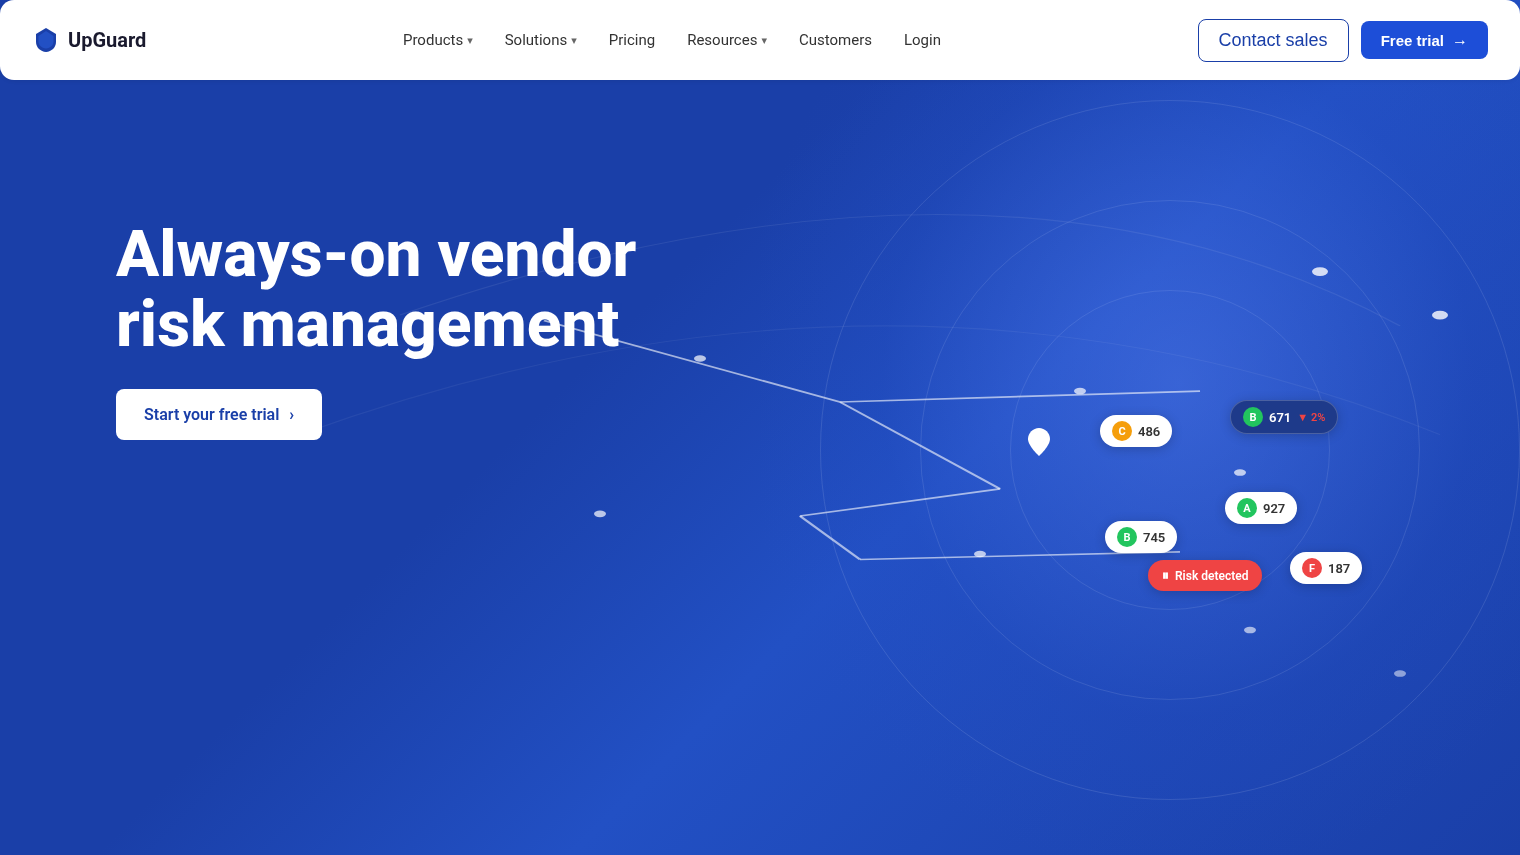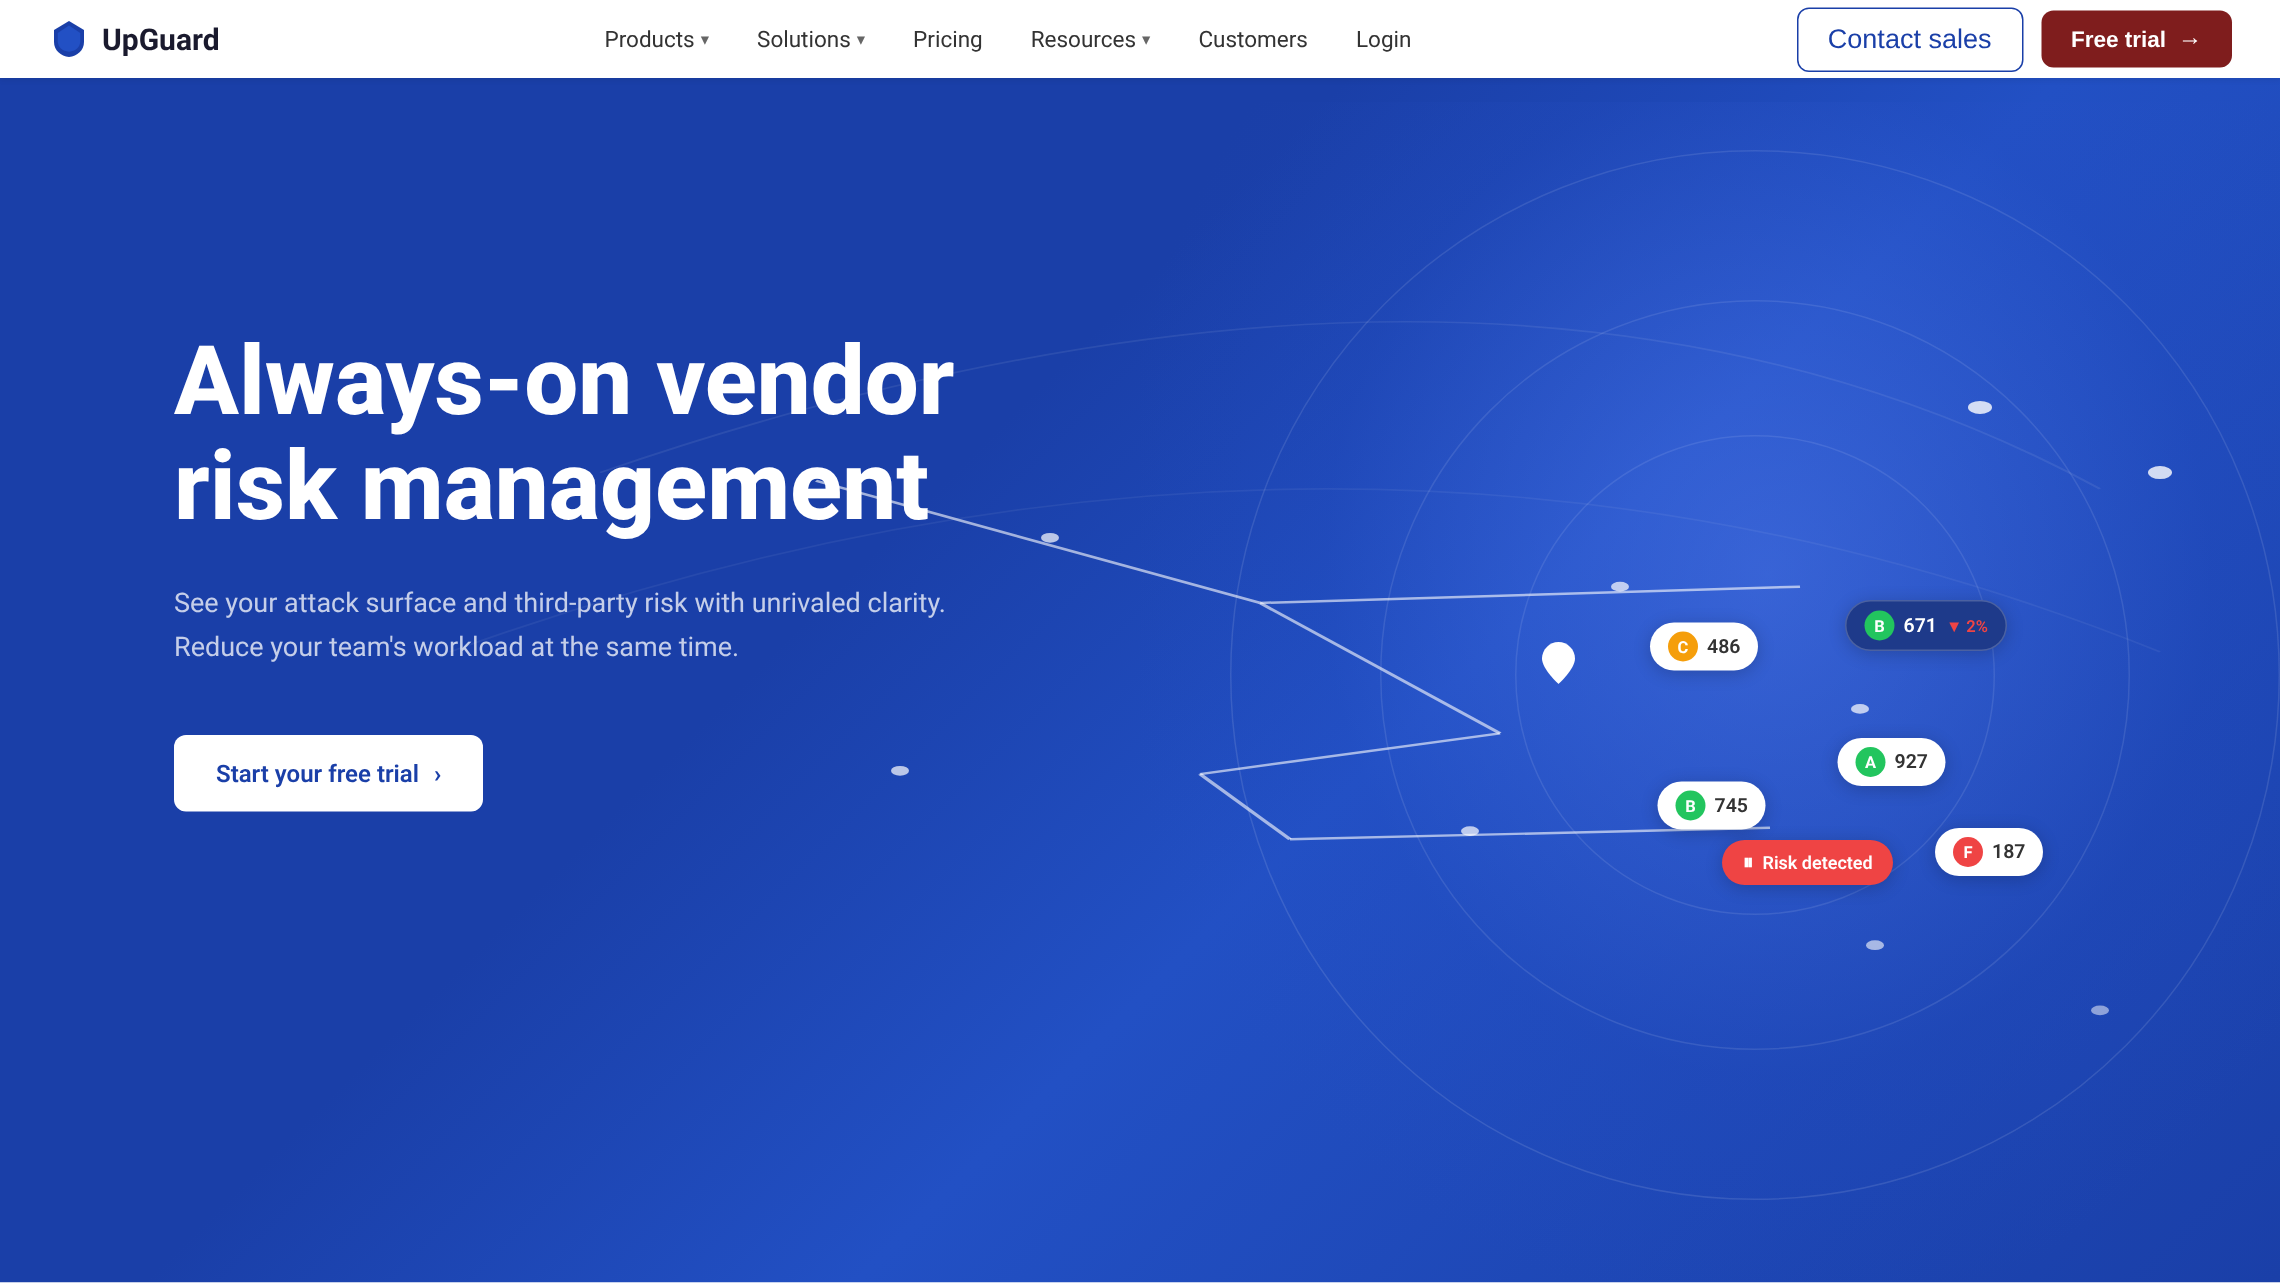--- a/index.html
+++ b/index.html
@@ -1,25 +1,26 @@
 <!DOCTYPE html>
 <html><head>
   <meta charset="utf-8">
   <style>
     * { margin: 0; padding: 0; box-sizing: border-box; }
     body { font-family: -apple-system, BlinkMacSystemFont, 'Segoe UI', Roboto, sans-serif; overflow: hidden; }
 
     
     nav {
-      position: fixed; top: 0; left: 0; right: 0; height: 52px;
+      position: fixed; top: 0; left: 0; right: 0; height: 80px;
       background: #fff;
       display: flex; align-items: center; justify-content: space-between;
       padding: 0 32px;
       z-index: 100;
       box-shadow: 0 1px 4px rgba(0,0,0,0.08);
+      border-radius: 14px;
     }
     .nav-logo {
       display: flex; align-items: center; gap: 8px;
       text-decoration: none;
     }
     .nav-logo-icon { width: 28px; height: 28px; }
     .nav-logo-text {
       font-size: 20px; font-weight: 700; color: #1a1a2e;
     }
     .nav-links {
@@ -41,21 +42,21 @@
       padding: 10px 20px;
       font-size: 18px; font-weight: 500;
       background: transparent;
       color: #1a3fa8;
       border: 1.5px solid #1a3fa8;
       border-radius: 8px; cursor: pointer;
     }
     .btn-free-trial {
       padding: 10px 20px;
       font-size: 15px; font-weight: 600;
-      background: #7f1d1d;
+      background: #1d4ed8;
       color: #fff;
       border: none;
       border-radius: 8px; cursor: pointer;
       display: flex; align-items: center; gap: 8px;
     }
     .btn-arrow { font-size: 16px; }
 
     
     .hero {
       position: relative;
@@ -316,20 +317,19 @@
   <div class="badge badge-f" style="position:absolute; left:1290px; top:552px;">
     <span class="badge-letter" style="background:#ef4444; color:#fff; width:20px; height:20px; border-radius:50%; display:flex; align-items:center; justify-content:center; font-size:11px;">F</span>
     <span>187</span>
   </div>
 
   <div class="hero-content">
     <h1 class="hero-title">
       <span>Always-on vendor</span><br>
       <span>risk management</span>
     </h1>
-    <p class="hero-subtitle">See your attack surface and third-party risk with unrivaled clarity. Reduce your team's workload at the same time.</p>
     <a class="btn-start-trial" href="#">
       <span>Start your free trial</span>
       <span style="font-size:16px; font-weight:700;">›</span>
     </a>
   </div>
 
 </div>
 
 </body></html>

